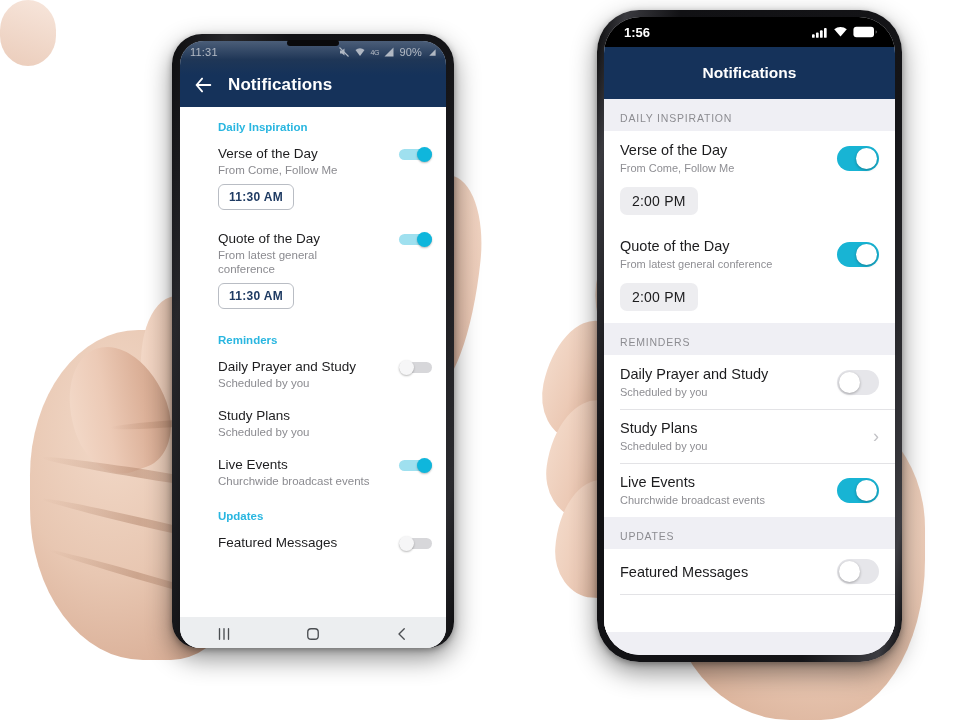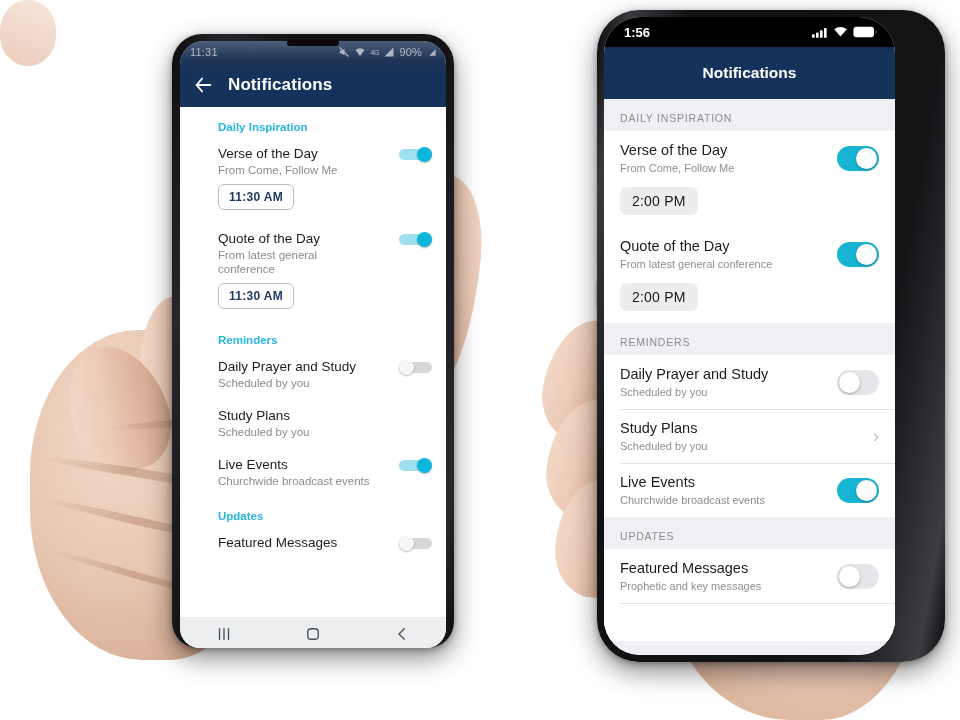--- a/index.html
+++ b/index.html
@@ -131,21 +131,21 @@
   .tgl-and.off .thumb { left: 0; background: #f6f6f7; }
 
   .and-navbar {
     height: 34px; background: #eceef0; display: flex; align-items: center;
     justify-content: space-around; border-radius: 0 0 20px 20px;
   }
   .nav-ico { color: #4b4e52; }
 
   
   #phone-ios {
-    left: 597px; top: 10px; width: 348px; height: 652px;
+    left: 597px; top: 10px; width: 305px; height: 652px;
     border-radius: 42px;
     background: linear-gradient(100deg, #070708 0%, #3a3a3f 7%, #111114 20%, #141417 76%, #3c3c41 94%, #08080a 100%);
     padding: 7px;
   }
   #phone-ios .screen {
     left: 7px; top: 7px; width: 291px; height: 638px; border-radius: 36px;
     background: #efeff4;
   }
   .ios-notch {
     position: absolute; left: 50%; transform: translateX(-50%); top: 0;
@@ -449,21 +449,20 @@
               <span class="knob"></span>
             </span>
           </div>
         </div>
 
         <div class="ios-section">UPDATES</div>
         <div class="ios-group">
           <div class="ios-row">
             <span class="ios-row-text">
               <span class="ios-row-title" style="display:block;">Featured Messages</span>
-              <span class="ios-row-sub" style="display:block;">Prophetic and key messages</span>
             </span>
             <span class="tgl-ios off">
               <span class="knob"></span>
             </span>
           </div>
           <div class="ios-row">
             <span class="ios-row-text">
               <span class="ios-row-title" style="display:block;">&nbsp;</span>
             </span>
           </div>

